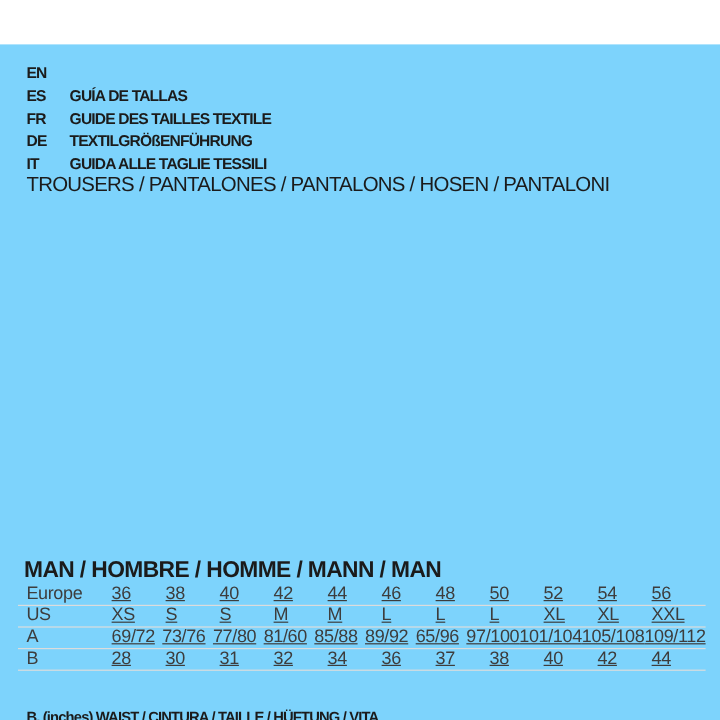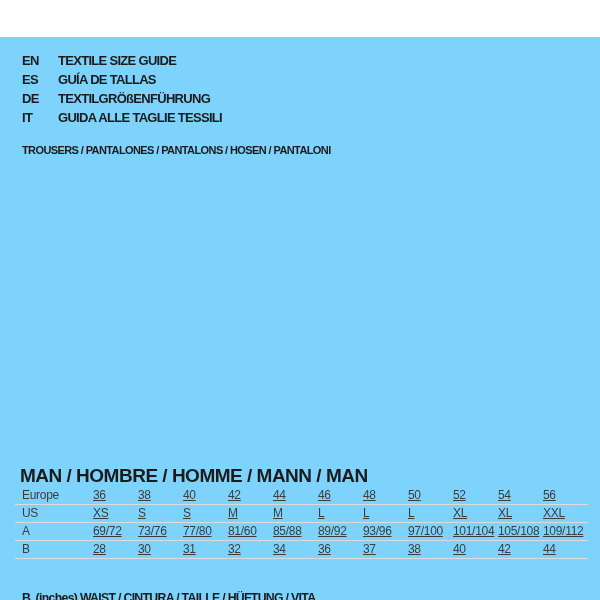--- a/index.html
+++ b/index.html
@@ -6,61 +6,64 @@
   .canvas{
     position:relative;width:600px;height:600px;background:#7dd3fc;overflow:hidden;
     font-family:"Liberation Sans",sans-serif;color:#1b1b1b;margin-top:37px;
   }
   
   .lang-list{position:absolute;left:22px;top:14px;}
   .lang-row{display:flex;height:19px;line-height:19px;}
   .lang-code{width:36px;font-weight:700;font-size:13px;letter-spacing:-0.6px;}
   .lang-label{font-weight:700;font-size:13px;letter-spacing:-0.7px;white-space:nowrap;}
   .garment-title{
-    position:absolute;left:22px;top:107px;font-weight:700;font-size:11px;
+    position:absolute;left:22px;top:107px;font-weight:400;font-size:17px;
     letter-spacing:-0.6px;white-space:nowrap;
   }
   
   .figure-wrap{position:absolute;left:380px;top:0;width:220px;height:420px;}
   
   .gender-title{
     position:absolute;left:20px;top:428px;font-weight:700;font-size:19px;
     letter-spacing:-0.5px;white-space:nowrap;
   }
   
   .size-table{position:absolute;left:15px;top:450px;width:573px;}
   .table-header{
     background:#c7c7c7;height:18px;line-height:18px;padding-left:7px;
     font-weight:700;font-size:12.5px;letter-spacing:-0.5px;color:#333333;
   }
   .trow{
     display:grid;grid-template-columns:78px repeat(11,1fr);
     height:17px;line-height:16px;border-bottom:1px solid #dcdcdc;
-    font-size:12px;letter-spacing:-0.3px;color:#3d3d3d;
+    font-size:15px;letter-spacing:-0.3px;color:#3d3d3d;
   }
   .tlabel{text-align:left;padding-left:7px;}
   .tcell{text-align:left;text-decoration:underline;}
   
   .notes{position:absolute;left:22px;top:552px;}
   .note-line{height:18.5px;line-height:18.5px;font-weight:700;font-size:12.3px;
     letter-spacing:-0.7px;white-space:nowrap;}
 </style>
 </head>
 <body>
 
 <div class="canvas">
 
   <div class="lang-list" id="lang-list">
       <div class="lang-row">
         <span class="lang-code">EN</span>
-        <span class="lang-label">TEXTILE SIZE GUIDE</span>
       </div>
       <div class="lang-row">
         <span class="lang-code">ES</span>
         <span class="lang-label">GUÍA DE TALLAS</span>
+      </div>
+      <div class="lang-row">
+        <span class="lang-code">FR</span>
+        <span class="lang-label">GUIDE DES TAILLES TEXTILE</span>
       </div>
       <div class="lang-row">
         <span class="lang-code">DE</span>
         <span class="lang-label">TEXTILGRÖßENFÜHRUNG</span>
       </div>
       <div class="lang-row">
         <span class="lang-code">IT</span>
         <span class="lang-label">GUIDA ALLE TAGLIE TESSILI</span>
       </div>
     </div>
@@ -101,21 +104,21 @@
           <div class="tcell">XXL</div>
         </div>
         <div class="trow">
           <div class="tlabel">A</div>
           <div class="tcell">69/72</div>
           <div class="tcell">73/76</div>
           <div class="tcell">77/80</div>
           <div class="tcell">81/60</div>
           <div class="tcell">85/88</div>
           <div class="tcell">89/92</div>
-          <div class="tcell">93/96</div>
+          <div class="tcell">65/96</div>
           <div class="tcell">97/100</div>
           <div class="tcell">101/104</div>
           <div class="tcell">105/108</div>
           <div class="tcell">109/112</div>
         </div>
         <div class="trow">
           <div class="tlabel">B</div>
           <div class="tcell">28</div>
           <div class="tcell">30</div>
           <div class="tcell">31</div>

